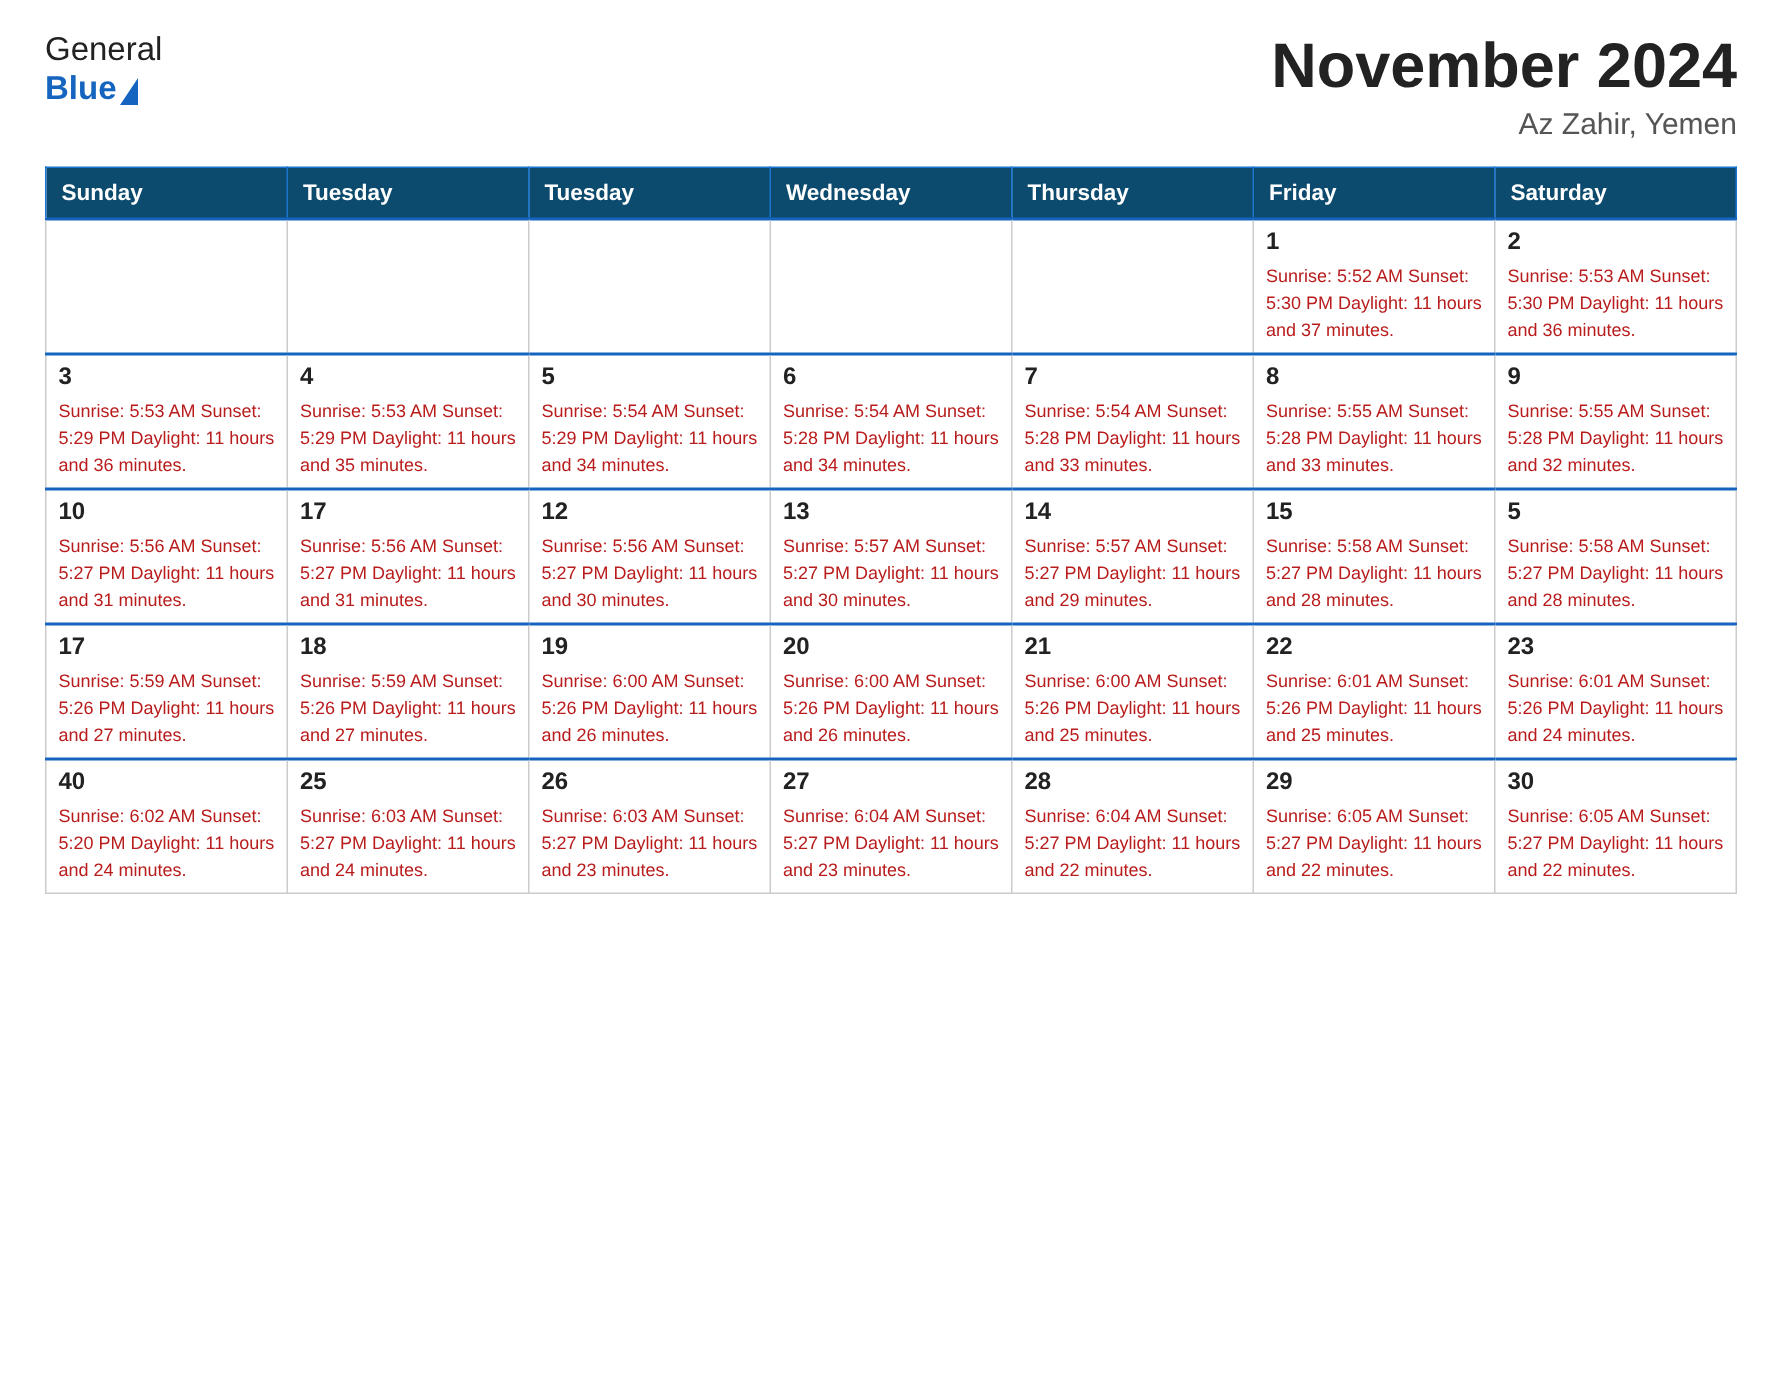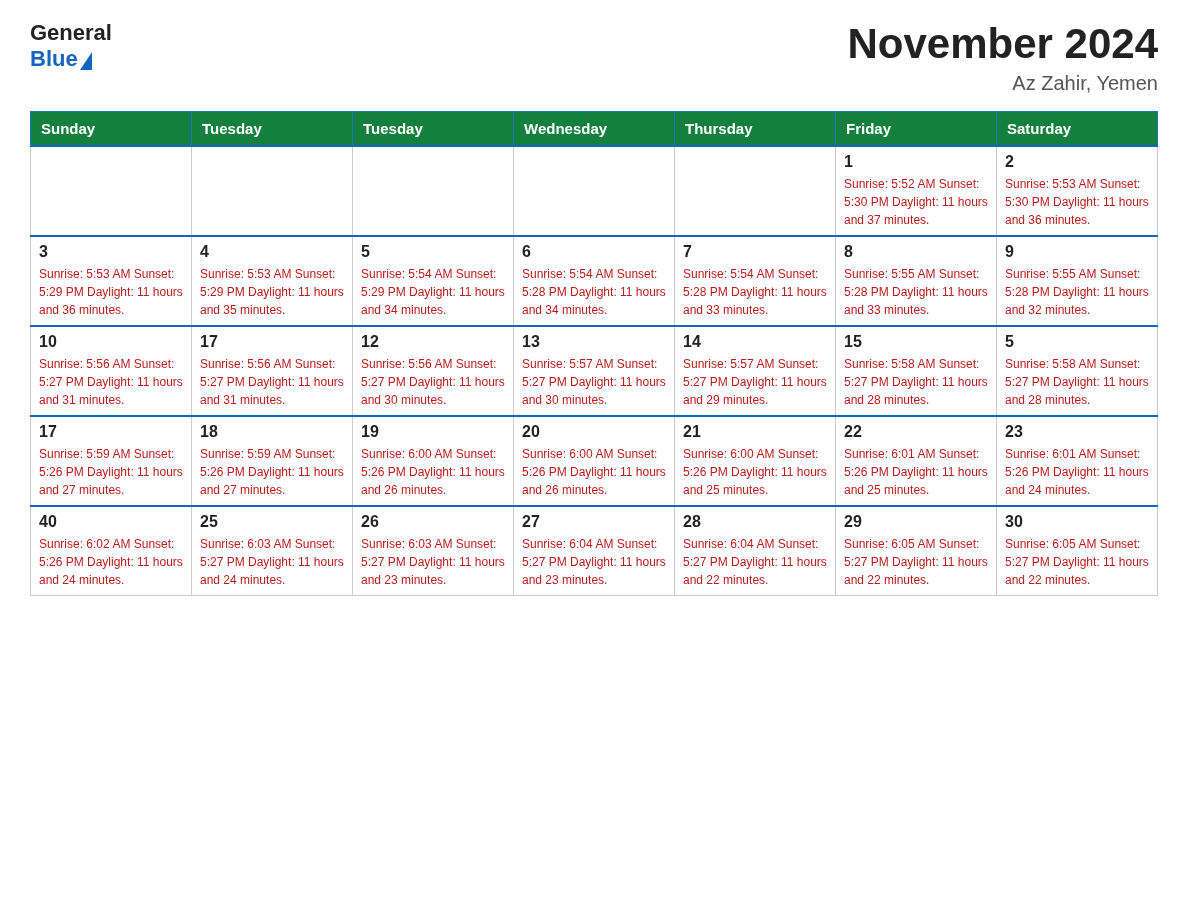--- a/index.html
+++ b/index.html
@@ -16,21 +16,21 @@
       align-items: flex-start;
       margin-bottom: 16px;
     }
     .logo {
       display: flex;
       flex-direction: column;
       align-items: flex-start;
     }
     .logo-general {
       font-size: 22px;
-      font-weight: bold;
+      font-weight: normal;
       color: #222;
       letter-spacing: 0;
     }
     .logo-blue {
       font-size: 22px;
       font-weight: bold;
       color: #1565c0;
       position: relative;
       display: flex;
       align-items: flex-end;
@@ -58,21 +58,21 @@
       font-size: 20px;
       color: #555;
       margin-top: 4px;
     }
     .calendar {
       width: 100%;
       border-collapse: collapse;
       border: 1px solid #aaa;
     }
     .calendar th {
-      background-color: #15803d;
+      background-color: #0c4a6e;
       color: #fff;
       font-size: 15px;
       font-weight: bold;
       padding: 8px 10px;
       text-align: left;
       border: 1px solid #1a75d1;
     }
     .calendar td {
       vertical-align: top;
       padding: 6px 8px;
@@ -279,21 +279,21 @@
           <span class="day-number">23</span>
           <div class="day-info">Sunrise: 6:01 AM
 Sunset: 5:26 PM
 Daylight: 11 hours and 24 minutes.</div>
         </td>
       </tr>
       <tr class="week-row">
         <td>
           <span class="day-number">40</span>
           <div class="day-info">Sunrise: 6:02 AM
-Sunset: 5:26 PM
+Sunset: 5:20 PM
 Daylight: 11 hours and 24 minutes.</div>
         </td>
         <td>
           <span class="day-number">25</span>
           <div class="day-info">Sunrise: 6:03 AM
 Sunset: 5:27 PM
 Daylight: 11 hours and 24 minutes.</div>
         </td>
         <td>
           <span class="day-number">26</span>

